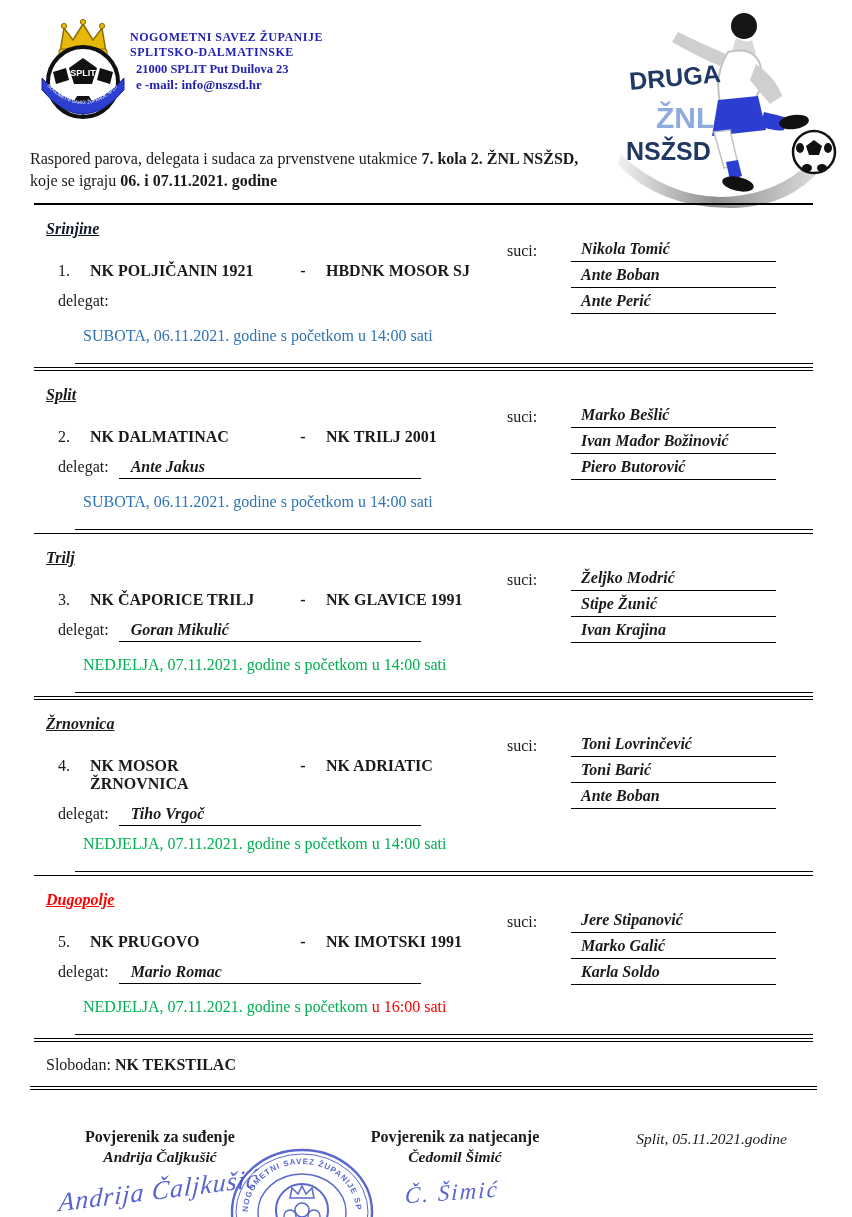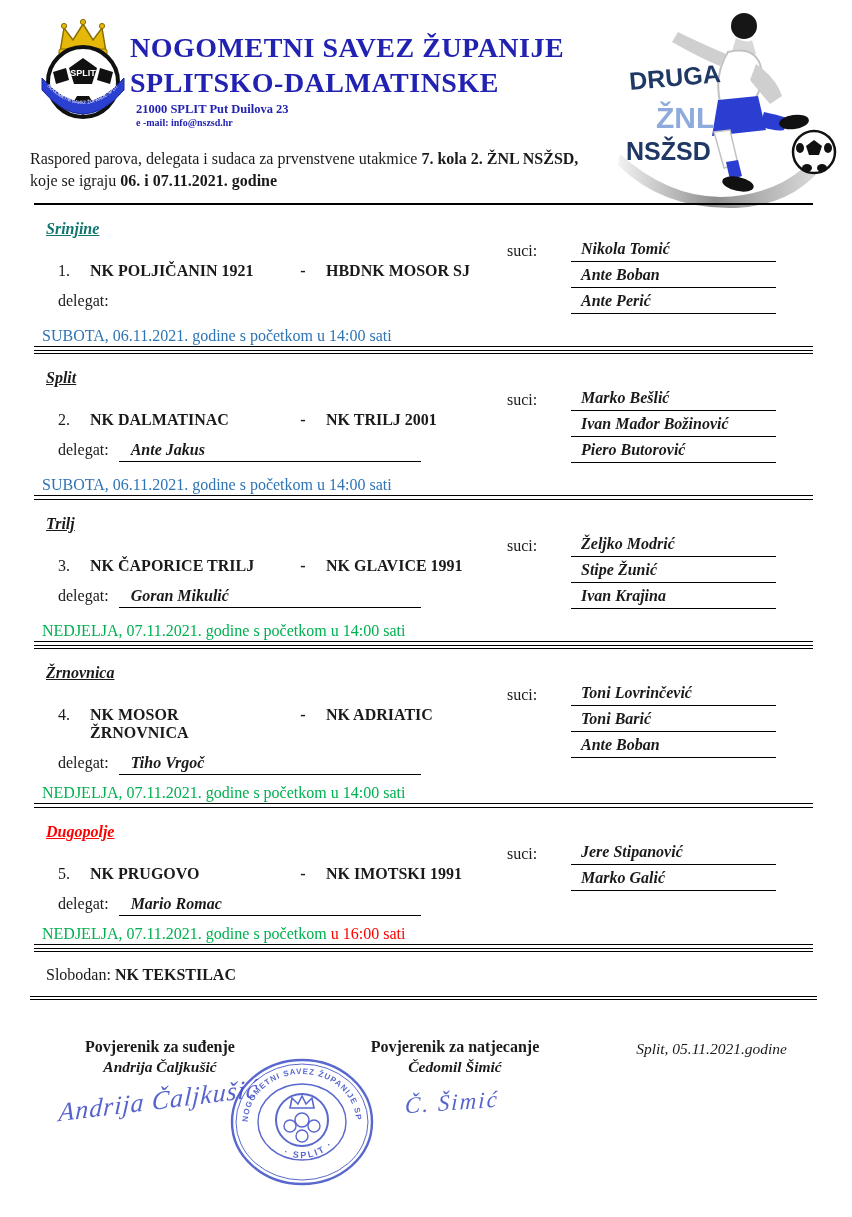--- a/index.html
+++ b/index.html
@@ -4,23 +4,23 @@
 <style>
   * { margin:0; padding:0; box-sizing:border-box; }
   body { background:#fff; }
   .page {
     position:relative; width:852px; height:1217px; background:#fff;
     font-family:"Liberation Serif","DejaVu Serif",serif; color:#1a1a1a; overflow:hidden;
   }
   
   .crest-logo { position:absolute; left:40px; top:16px; width:86px; height:112px; }
   .header-text { position:absolute; left:130px; top:30px; }
-  .org-line { color:#2222B2; font-weight:bold; font-size:28px; letter-spacing:0.5px; line-height:1.25; }
+  .org-line { color:#2222B2; font-weight:bold; font-size:12px; letter-spacing:0.5px; line-height:1.25; }
   .org-addr  { color:#2222B2; font-weight:bold; font-size:12.5px; margin-left:6px; margin-top:2px; }
-  .org-mail  { color:#2222B2; font-weight:bold; font-size:10px; margin-left:6px; }
+  .org-mail  { color:#2222B2; font-weight:bold; font-size:13px; margin-left:6px; }
   .league-badge { position:absolute; top:2px; right:4px; width:240px; height:208px; }
   
   .content { position:absolute; left:30px; right:35px; top:148px; }
   .intro { font-size:16px; line-height:1.35; max-width:640px; }
   .intro b { font-weight:bold; }
   .rule-top { border:none; border-top:2.2px solid #000; margin:12px 4px 0 4px; }
   
   .section { margin:0 4px; }
   .venue { display:inline-block; font-weight:bold; font-style:italic; text-decoration:underline; font-size:16px; margin:15px 0 0 12px; }
   .sec-body { display:flex; margin-top:2px; }
@@ -29,21 +29,21 @@
   .match .num { width:32px; font-weight:normal; }
   .match .home { width:190px; }
   .match .dash { width:46px; text-align:center; }
   .suci-block { width:306px; display:flex; }
   .suci-lbl { width:64px; font-size:16px; padding-top:2px; }
   .refs { width:205px; }
   .ref { font-weight:bold; font-style:italic; font-size:16px; border-bottom:1.4px solid #000; padding:0 0 3px 10px; margin-bottom:4px; min-height:21px; }
   .delegat { display:flex; align-items:flex-start; font-size:16px; margin:12px 0 0 24px; }
   .delegat .lbl { margin-right:10px; }
   .dname { font-weight:bold; font-style:italic; border-bottom:1.4px solid #000; width:302px; padding:0 0 2px 12px; }
-  .dateline { margin-top:9px; border-bottom:1.3px solid #000; font-size:16px; padding:0 0 1px 8px; }
+  .dateline { margin-top:9px; border-bottom:1.3px solid #000; font-size:16px; padding:0 0 18px 8px;margin-left:41px; }
   .sep { margin-top:3px; }
   .sep.single { border-top:1.8px solid #000; }
   .sep.double { border-top:1.2px solid #000; border-bottom:1.2px solid #000; height:4px; }
   
   .free { font-size:16px; margin:14px 0 0 16px; }
   .free b { font-weight:bold; }
   .sep.after-free { margin-top:12px; }
   
   .footer { position:relative; height:210px; margin-top:38px; }
   .f-col { position:absolute; top:0; text-align:center; }
@@ -138,21 +138,21 @@
   <div class="content">
 
     <div class="intro">
       <div><span>Raspored parova, delegata i sudaca za prvenstvene utakmice </span><b>7. kola 2. ŽNL NSŽSD,</b></div>
       <div><span>koje se igraju </span><b>06. i 07.11.2021. godine</b></div>
     </div>
 
     <hr class="rule-top">
 
     <div class="section">
-      <div class="venue" style="color: #0f766e;">Srinjine</div>
+      <div class="venue" style="color: #0f172a;">Srinjine</div>
       <div class="sec-body">
         <div class="sec-left">
           <div class="match">
             <span class="num">1.</span>
             <span class="home">NK POLJIČANIN 1921</span>
             <span class="dash">-</span>
             <span class="away">HBDNK MOSOR SJ</span>
           </div>
           <div class="delegat">
             <span class="lbl">delegat:</span>
@@ -276,20 +276,21 @@
           <div class="delegat">
             <span class="lbl">delegat:</span>
             <span class="dname">Mario Romac</span>
           </div>
         </div>
         <div class="suci-block">
           <span class="suci-lbl">suci:</span>
           <div class="refs">
             <div class="ref">Jere Stipanović</div>
             <div class="ref">Marko Galić</div>
+            <div class="ref">Karla Soldo</div>
           </div>
         </div>
       </div>
       <div class="dateline">
         <span style="color: rgb(0, 176, 80);">NEDJELJA, 07.11.2021. godine s početkom </span><span style="color: rgb(255, 0, 0);">u 16:00 sati</span>
       </div>
       <div class="sep double"></div>
     </div>
 
     <div class="free">

